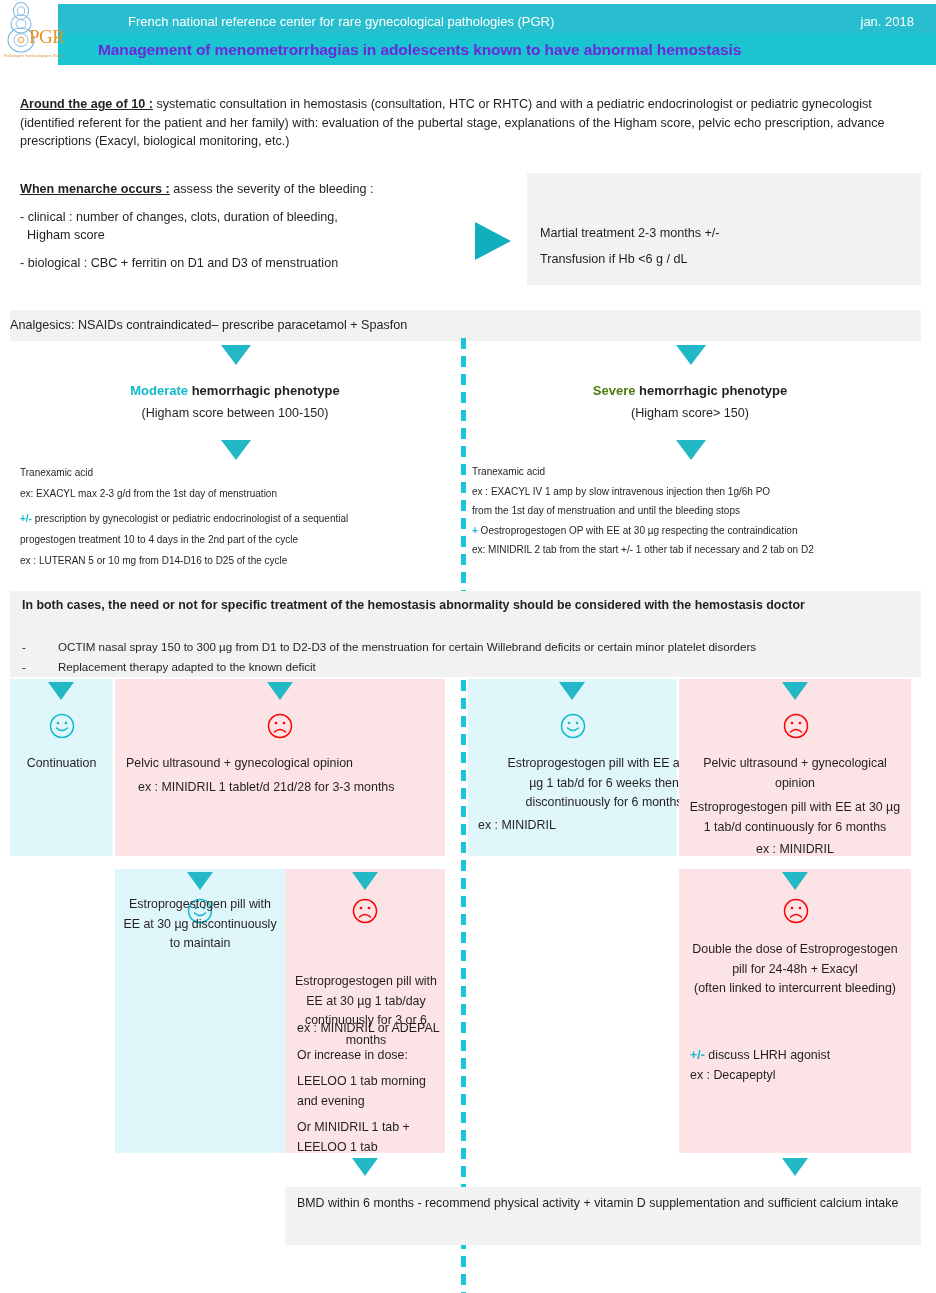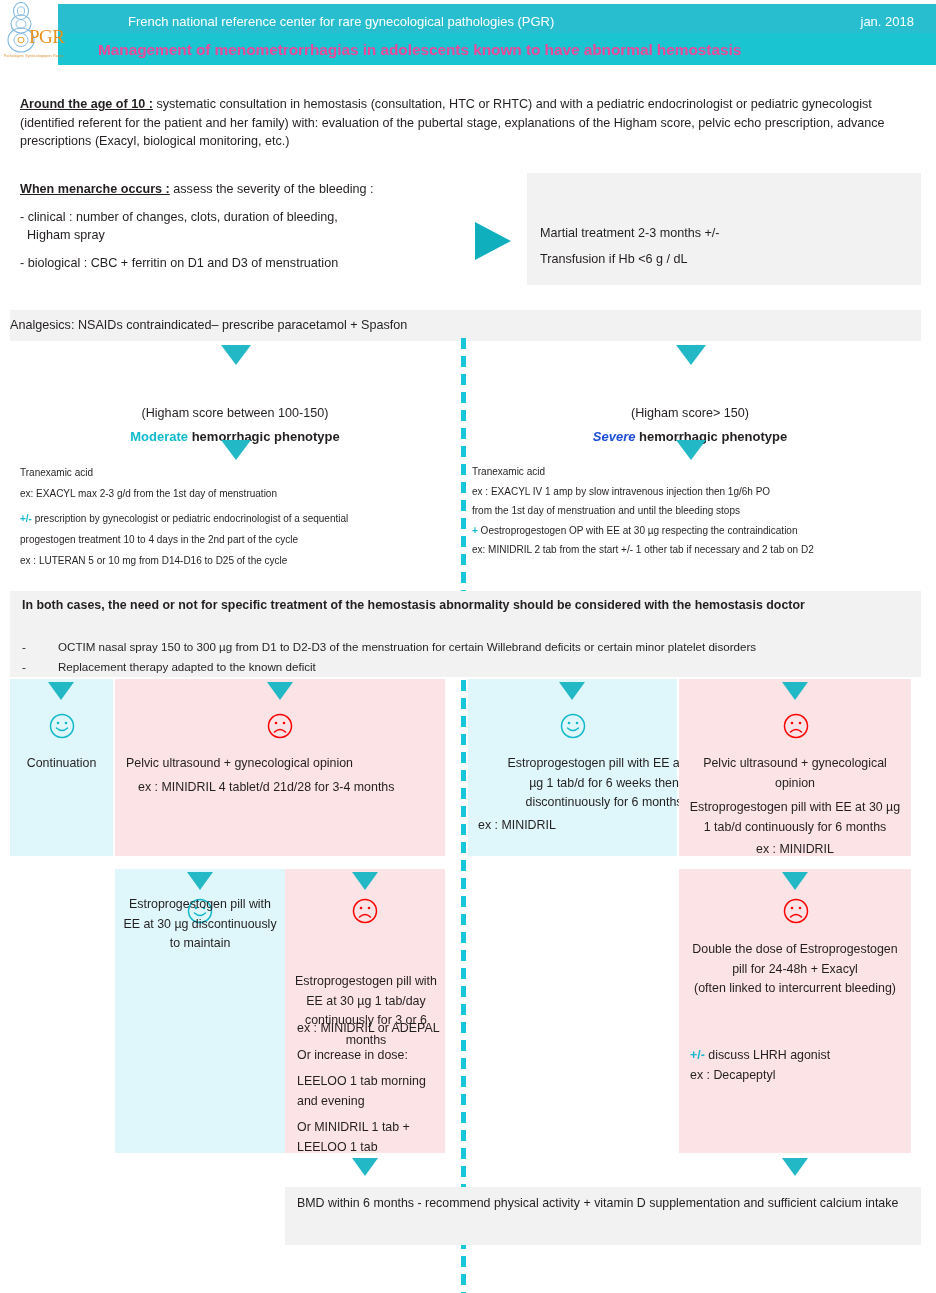--- a/index.html
+++ b/index.html
@@ -9,21 +9,21 @@
     color:#231f20;
     -webkit-font-smoothing:antialiased;
   }
   .abs{position:absolute;}
 
   
   #header-band-top{left:58px;top:4px;width:878px;height:29px;background:#28BECF;}
   #header-band-title{left:58px;top:33px;width:878px;height:32px;background:#1BC4D1;}
   #header-title-text{
     position:absolute;left:98px;top:36px;width:820px;height:27px;
-    color:#ec4899;font-size:15.5px;font-weight:bold;line-height:27px;letter-spacing:-0.1px;
+    color:#6d28d9;font-size:15.5px;font-weight:bold;line-height:27px;letter-spacing:-0.1px;
   }
   #header-sub-text{
     position:absolute;left:70px;top:7px;color:#ffffff;font-size:13px;line-height:22px;
   }
   #header-date-text{
     position:absolute;right:22px;top:7px;color:#ffffff;font-size:13px;line-height:22px;
   }
 
   
   #logo{left:4px;top:2px;width:58px;height:64px;}
@@ -54,24 +54,24 @@
   #divider{
     left:461px;top:338px;width:5px;height:1160px;
     background:repeating-linear-gradient(to bottom,#17C6D8 0px,#17C6D8 11px,rgba(0,0,0,0) 11px,rgba(0,0,0,0) 18px);
   }
 
   
   .tri-down{width:0;height:0;border-left:15px solid transparent;border-right:15px solid transparent;border-top:20px solid #23B8C6;}
   .tri-down.small{border-left-width:13px;border-right-width:13px;border-top-width:18px;}
 
   
-  .pheno-title{font-size:13px;font-weight:bold;text-align:center;margin-top:46px;}
+  .pheno-title{font-size:13px;font-weight:bold;text-align:center;}
   .pheno-sub{font-size:12.6px;text-align:center;}
   .c-teal{color:#11B9CC;}
-  .c-red{color:#1d4ed8;font-style:italic;}
+  .c-red{color:#4d7c0f;}
   .c-teal-b{color:#11B9CC;font-weight:bold;}
 
   
   .tx{font-size:10px;line-height:21px;}
   .tx .ln{display:block;}
   .tx .gap{display:block;height:4px;}
 
   
   #box-both{left:10px;top:591px;width:911px;height:86px;background:#F2F2F2;}
   #box-both-head{left:22px;top:596px;width:880px;font-size:12.4px;font-weight:bold;line-height:18px;}
@@ -118,21 +118,21 @@
 <div class="abs para" id="para-age">
   <b>Around the age of 10 :</b><span> systematic consultation in hemostasis (consultation, HTC or RHTC) and with a pediatric endocrinologist or pediatric gynecologist (identified referent for the patient and her family) with: evaluation of the pubertal stage, explanations of the Higham score, pelvic echo prescription, advance prescriptions (Exacyl, biological monitoring, etc.)</span>
 </div>
 
 <div class="abs para" id="para-menarche">
   <div>
     <b>When menarche occurs :</b><span> assess the severity of the bleeding :</span>
   </div>
   <div class="blankline"></div>
   <div>- clinical : number of changes, clots, duration of bleeding,</div>
-  <div style="padding-left:7px">Higham spray</div>
+  <div style="padding-left:7px">Higham score</div>
   <div class="blankline"></div>
   <div>- biological : CBC + ferritin on D1 and D3 of menstruation</div>
 </div>
 
 <div class="abs" id="box-martial"></div>
 <div class="abs" id="arrow-martial"></div>
 <div class="abs" id="box-martial-text">
   <div>Martial treatment 2-3 months +/-</div>
   <div>Transfusion if Hb &lt;6 g / dL</div>
 </div>
@@ -197,21 +197,21 @@
 <div class="abs" style="left:266px;top:712px;">
   <svg class="smiley" width="28" height="28" viewBox="0 0 28 28">
     <circle cx="14" cy="14" r="11.5" fill="none" stroke="#FF0000" stroke-width="1.5"></circle>
     <circle cx="10" cy="11" r="1.3" fill="#FF0000"></circle>
     <circle cx="18" cy="11" r="1.3" fill="#FF0000"></circle>
     <path d="M8.5 20 Q14 15 19.5 20" fill="none" stroke="#FF0000" stroke-width="1.5" stroke-linecap="round"></path>
   </svg>
 </div>
 <div class="abs bodytext" style="left:126px;top:754px;width:310px;">
   <div>Pelvic ultrasound + gynecological opinion</div>
-  <div style="padding-left:12px;padding-top:4px;">ex : MINIDRIL 4 tablet/d  21d/28  for 3-4 months</div>
+  <div style="padding-left:12px;padding-top:4px;">ex : MINIDRIL 1 tablet/d  21d/28  for 3-3 months</div>
 </div>
 
 <div class="abs boxcyan" style="left:468px;top:679px;width:209px;height:177px;"></div>
 <div class="abs tri-down small" style="left:559px;top:682px;"></div>
 <div class="abs" style="left:559px;top:712px;">
   <svg class="smiley" width="28" height="28" viewBox="0 0 28 28">
     <circle cx="14" cy="14" r="11.5" fill="none" stroke="#11B9CC" stroke-width="1.5"></circle>
     <circle cx="10" cy="11" r="1.3" fill="#11B9CC"></circle>
     <circle cx="18" cy="11" r="1.3" fill="#11B9CC"></circle>
     <path d="M8.5 16 Q14 21 19.5 16" fill="none" stroke="#11B9CC" stroke-width="1.5" stroke-linecap="round"></path>

